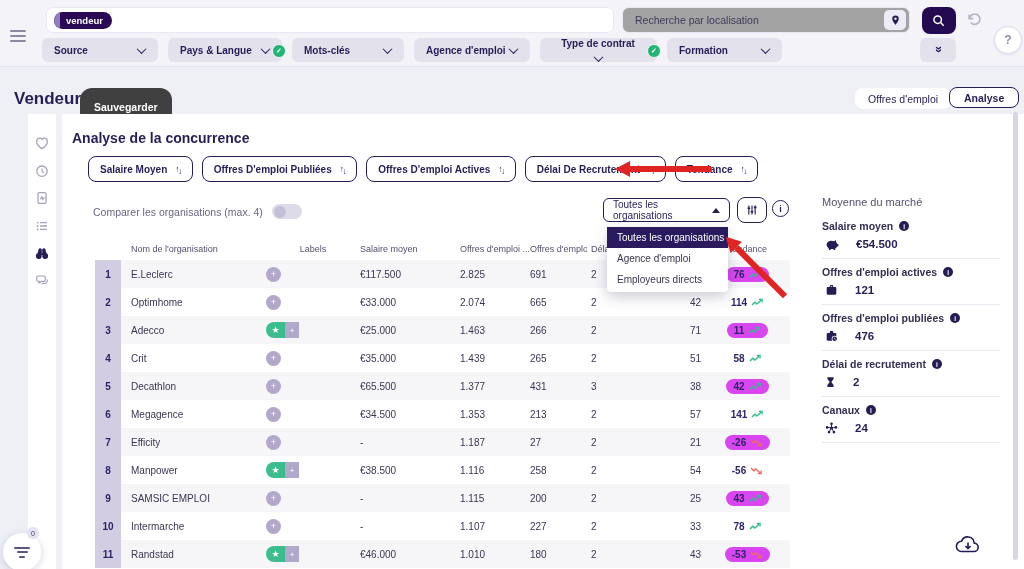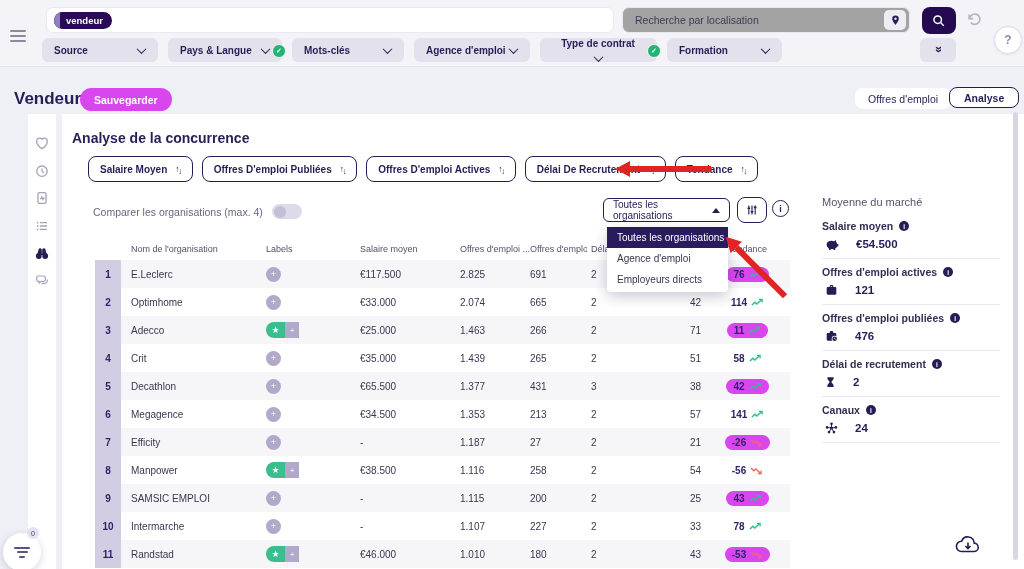--- a/index.html
+++ b/index.html
@@ -21,21 +21,21 @@
   .undo{position:absolute;left:964px;top:11px;width:18px;height:18px;}
   .help{position:absolute;left:994px;top:26px;width:26px;height:26px;background:#fff;border:1px solid #dddbe8;border-radius:50%;display:flex;align-items:center;justify-content:center;font-size:12px;font-weight:bold;color:#8f8ca2;box-shadow:0 1px 3px rgba(40,30,90,.08);}
   .chipbar{position:absolute;left:42px;top:38px;height:22px;display:flex;gap:10px;}
   .chip{position:relative;height:24px;background:#e3e1ec;border-radius:6px;display:flex;align-items:center;justify-content:space-between;padding:0 13px 0 12px;box-sizing:border-box;font-size:10px;font-weight:bold;color:#241e55;cursor:pointer;}
   .chev{width:6px;height:6px;border-right:1.5px solid #241e55;border-bottom:1.5px solid #241e55;transform:rotate(45deg) translate(-1px,-1px);}
   .check{position:absolute;right:-4px;top:6px;width:12px;height:12px;background:#21b573;border:1.5px solid #f4f3f8;border-radius:50%;color:#fff;font-size:7px;display:flex;align-items:center;justify-content:center;}
   .morebtn{position:absolute;left:920px;top:38px;width:36px;height:24px;background:#e3e1ec;border-radius:6px;display:flex;align-items:center;justify-content:center;cursor:pointer;}
   .dblchev{font-size:12px;font-weight:bold;color:#241e55;display:inline-block;transform:rotate(-90deg);letter-spacing:-1px;}
   
   .pagetitle{position:absolute;left:14px;top:89px;font-size:17px;font-weight:bold;color:#251f56;}
-  .savebtn{position:absolute;left:80px;top:88px;height:21px;padding:1px 14px;background:#d946ef;border-radius:12px;color:#fff;font-size:10.5px;font-weight:bold;display:flex;align-items:center;cursor:pointer;}
+  .savebtn{position:absolute;left:80px;top:88px;height:21px;padding:8px 14px;background:#404040;border-radius:12px;color:#fff;font-size:10.5px;font-weight:bold;display:flex;align-items:center;cursor:pointer;}
   .offersbtn{position:absolute;left:855px;top:88px;height:21px;padding:0 13px;background:#fff;border-radius:8px;color:#241e55;font-size:10.5px;font-weight:normal;display:flex;align-items:center;cursor:pointer;}
   .analysebtn{position:absolute;left:949px;top:87px;height:21px;padding:0 14px;background:#fff;border:1.5px solid #241e55;border-radius:8px;color:#241e55;font-size:10.5px;font-weight:bold;display:flex;align-items:center;box-sizing:border-box;cursor:pointer;}
   
   .side{position:absolute;left:28px;top:114px;width:28px;bottom:0;background:#fff;display:flex;flex-direction:column;align-items:center;padding-top:21px;gap:11.5px;}
   .side .ic{width:16px;height:16px;color:#a5a2b8;cursor:pointer;}
   .side .ic.active{color:#241e55;}
   .panel{position:absolute;left:62px;top:114px;width:962px;bottom:0;background:#fff;}
   .sectitle{position:absolute;left:72px;top:130px;font-size:14px;font-weight:bold;color:#251f56;}
   .sortbar{position:absolute;left:88px;top:156px;height:26px;display:flex;gap:9px;}
   .sortpill{height:26px;background:#fff;border:1.5px solid #241e55;border-radius:8px;display:flex;align-items:center;gap:8px;padding:0 11px;font-size:10px;font-weight:bold;color:#241e55;box-sizing:border-box;cursor:pointer;}
@@ -56,21 +56,21 @@
   
   .table{position:absolute;left:95px;top:238px;width:695px;z-index:1;}
   .thead,.trow{display:flex;align-items:center;}
   .thead{height:22px;font-size:9px;color:#55506a;}
   .trow{height:28px;font-size:10px;color:#3b3650;}
   .trow.odd{background:#f6f6f9;}
   .c{box-sizing:border-box;overflow:hidden;white-space:nowrap;}
   .c-rank{width:26px;height:100%;display:flex;align-items:center;justify-content:center;background:#d3cde4;font-weight:bold;color:#2b2467;}
   .thead .c-rank{background:transparent;}
   .c-name{width:143px;padding-left:10px;}
-  .c-labels{width:96px;padding-left:2px;}
+  .c-labels{width:96px;padding-left:2px;text-align:center;}
   .c-sal{width:100px;}
   .c-pub{width:70px;}
   .c-act{width:57px;}
   .c-del{width:43px;padding-left:4px;}
   .c-ch{width:85px;text-align:right;padding-right:14px;}
   .c-trend{width:65px;display:flex;justify-content:center;}
   .pluscircle{width:15px;height:15px;border-radius:50%;background:#b2a8ca;color:#fff;font-size:9px;display:flex;align-items:center;justify-content:center;cursor:pointer;}
   .starpill{display:flex;height:16px;border-radius:9px;overflow:hidden;cursor:pointer;}
   .starpill .s{width:19px;background:#3cbd8e;color:#fff;font-size:9px;display:flex;align-items:center;justify-content:center;}
   .starpill .p{width:14px;background:#b2a8ca;color:#fff;font-size:8px;display:flex;align-items:center;justify-content:center;}

